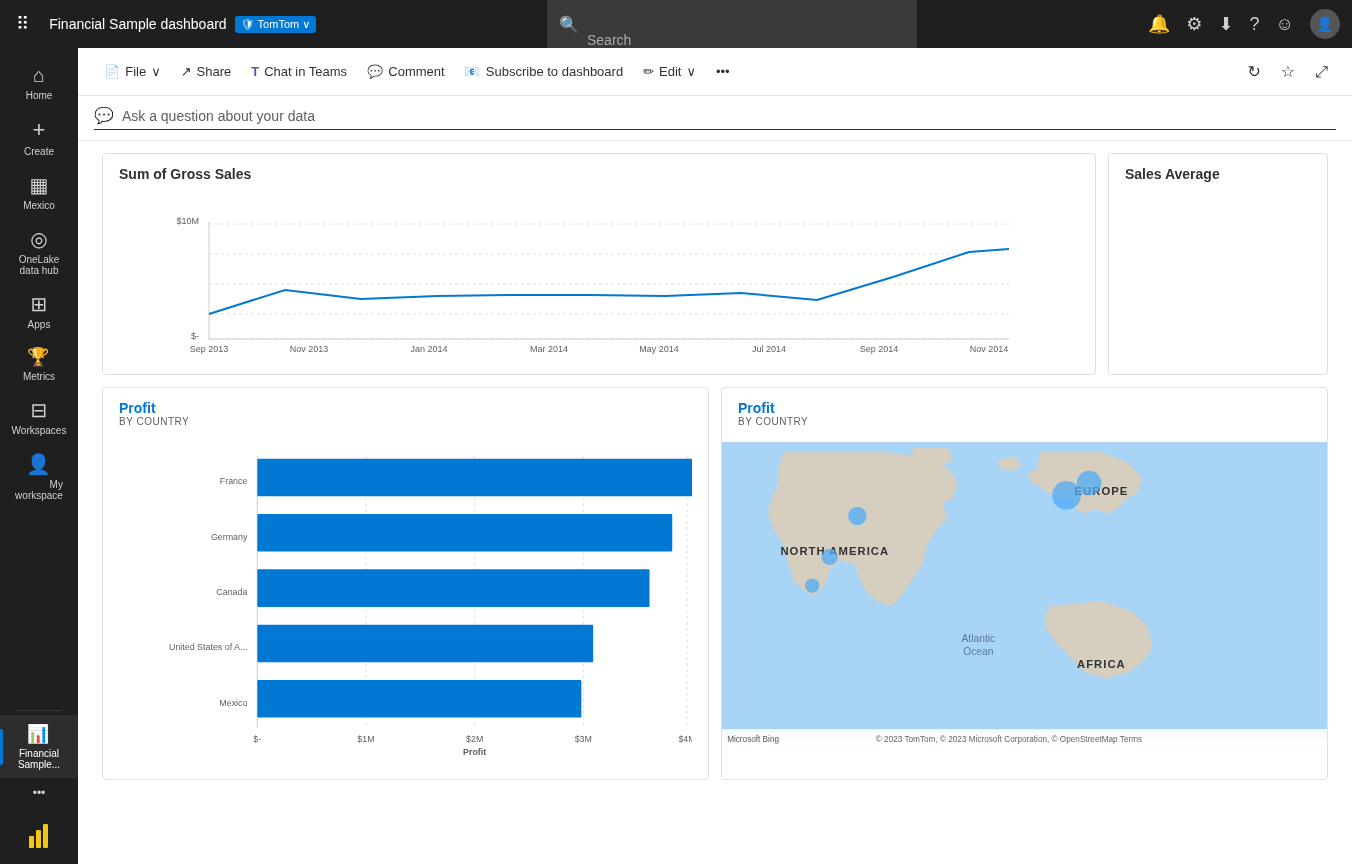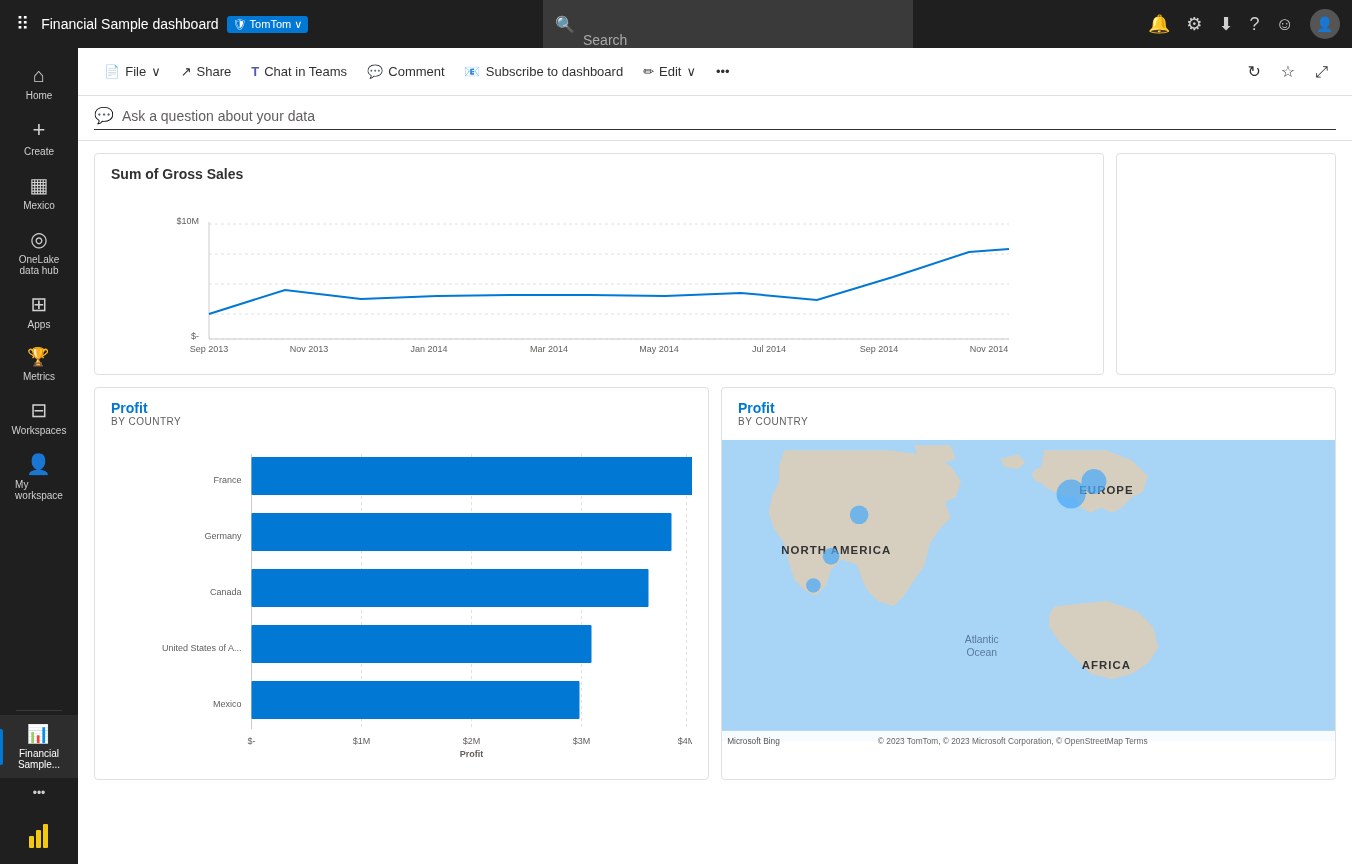--- a/index.html
+++ b/index.html
@@ -6,21 +6,21 @@
     body { font-family: 'Segoe UI', Arial, sans-serif; background: #f3f2f1; width: 1352px; height: 864px; overflow: hidden; }
 
     
     .top-nav {
       display: flex; align-items: center;
       background: #1a1a2e; background: #1f1f1f;
       height: 48px; padding: 0 12px; gap: 8px;
     }
     .top-nav-left { display: flex; align-items: center; gap: 8px; flex: 0 0 auto; }
     .app-grid-icon { color: #fff; font-size: 18px; cursor: pointer; padding: 4px; }
-    .app-title { color: #fff; font-size: 14px; font-weight: 400; white-space: nowrap; }
+    .app-title { color: #fff; font-size: 14px; font-weight: 400; white-space: nowrap; margin-left: 8px; }
     .shield-badge { display: inline-flex; align-items: center; justify-content: center; background: #0078d4; border-radius: 3px; padding: 2px 6px; font-size: 11px; color: #fff; gap: 3px; }
     .top-nav-center { flex: 1; display: flex; justify-content: center; }
     .search-bar {
       display: flex; align-items: center;
       background: #3a3a3a; border-radius: 4px;
       padding: 6px 12px; gap: 8px;
       width: 370px;
     }
     .search-bar input {
       background: transparent; border: none; outline: none;
@@ -79,21 +79,21 @@
     }
     .ask-bar-input {
       display: flex; align-items: center; gap: 8px;
       border-bottom: 1px solid #323130; padding-bottom: 4px;
       flex: 1; cursor: text;
     }
     .ask-bar-text { font-size: 14px; color: #605e5c; }
 
     
     .dashboard-grid {
-      padding: 12px 16px; display: flex; flex-direction: column; gap: 12px;
+      padding: 12px 24px; display: flex; flex-direction: column; gap: 12px;
     }
 
     
     .tile {
       background: #fff; border: 1px solid #e0e0e0;
       border-radius: 4px; overflow: hidden;
     }
     .tile-header { padding: 12px 16px 4px; }
     .tile-title { font-size: 14px; font-weight: 600; color: #323130; }
     .tile-subtitle { font-size: 10px; color: #605e5c; letter-spacing: 0.5px; text-transform: uppercase; }
@@ -196,21 +196,21 @@
     </div>
     <div class="sidebar-item-wrapper">
       <div class="sidebar-item">
         <span class="si-icon">⊟</span>
         <span class="si-label">Workspaces</span>
       </div>
     </div>
     <div class="sidebar-item-wrapper">
       <div class="sidebar-item">
         <span class="si-icon">👤</span>
-        <span class="si-label" style="text-align:left;font-size:10px;color:#d0d0d0;">My<br>workspace</span>
+        <span class="si-label" style="text-align:right;font-size:10px;color:#d0d0d0;">My<br>workspace</span>
       </div>
     </div>
     <div class="sidebar-bottom" style="margin-top:auto;width:100%;">
       <div class="sidebar-divider"></div>
       <div style="position:relative;display:flex;align-items:center;width:100%;">
         <div style="position:absolute;left:0;width:3px;height:36px;background:#0078d4;border-radius:0 2px 2px 0;"></div>
         <div class="sidebar-item active" style="width:100%;">
           <span class="si-icon" style="font-size:18px;">📊</span>
           <span class="si-label" style="text-align:center;font-size:10px;color:#fff;font-weight:400;">Financial<br>Sample...</span>
         </div>
@@ -321,20 +321,23 @@
               <text x="380" y="158" class="axis-tick" text-anchor="middle" font-size="9">Mar 2014</text>
               <text x="490" y="158" class="axis-tick" text-anchor="middle" font-size="9">May 2014</text>
               <text x="600" y="158" class="axis-tick" text-anchor="middle" font-size="9">Jul 2014</text>
               <text x="710" y="158" class="axis-tick" text-anchor="middle" font-size="9">Sep 2014</text>
               <text x="820" y="158" class="axis-tick" text-anchor="middle" font-size="9">Nov 2014</text>
             </svg>
           </div>
         </div>
 
         <div class="tile sales-avg-tile">
+          <div class="tile-header">
+            <div class="tile-title">Sales Average</div>
+          </div>
         </div>
       </div>
 
       <div class="bottom-row">
 
         <div class="tile bar-chart-tile">
           <div class="tile-header">
             <div class="tile-title profit-title">Profit</div>
             <div class="tile-subtitle">BY COUNTRY</div>
           </div>

